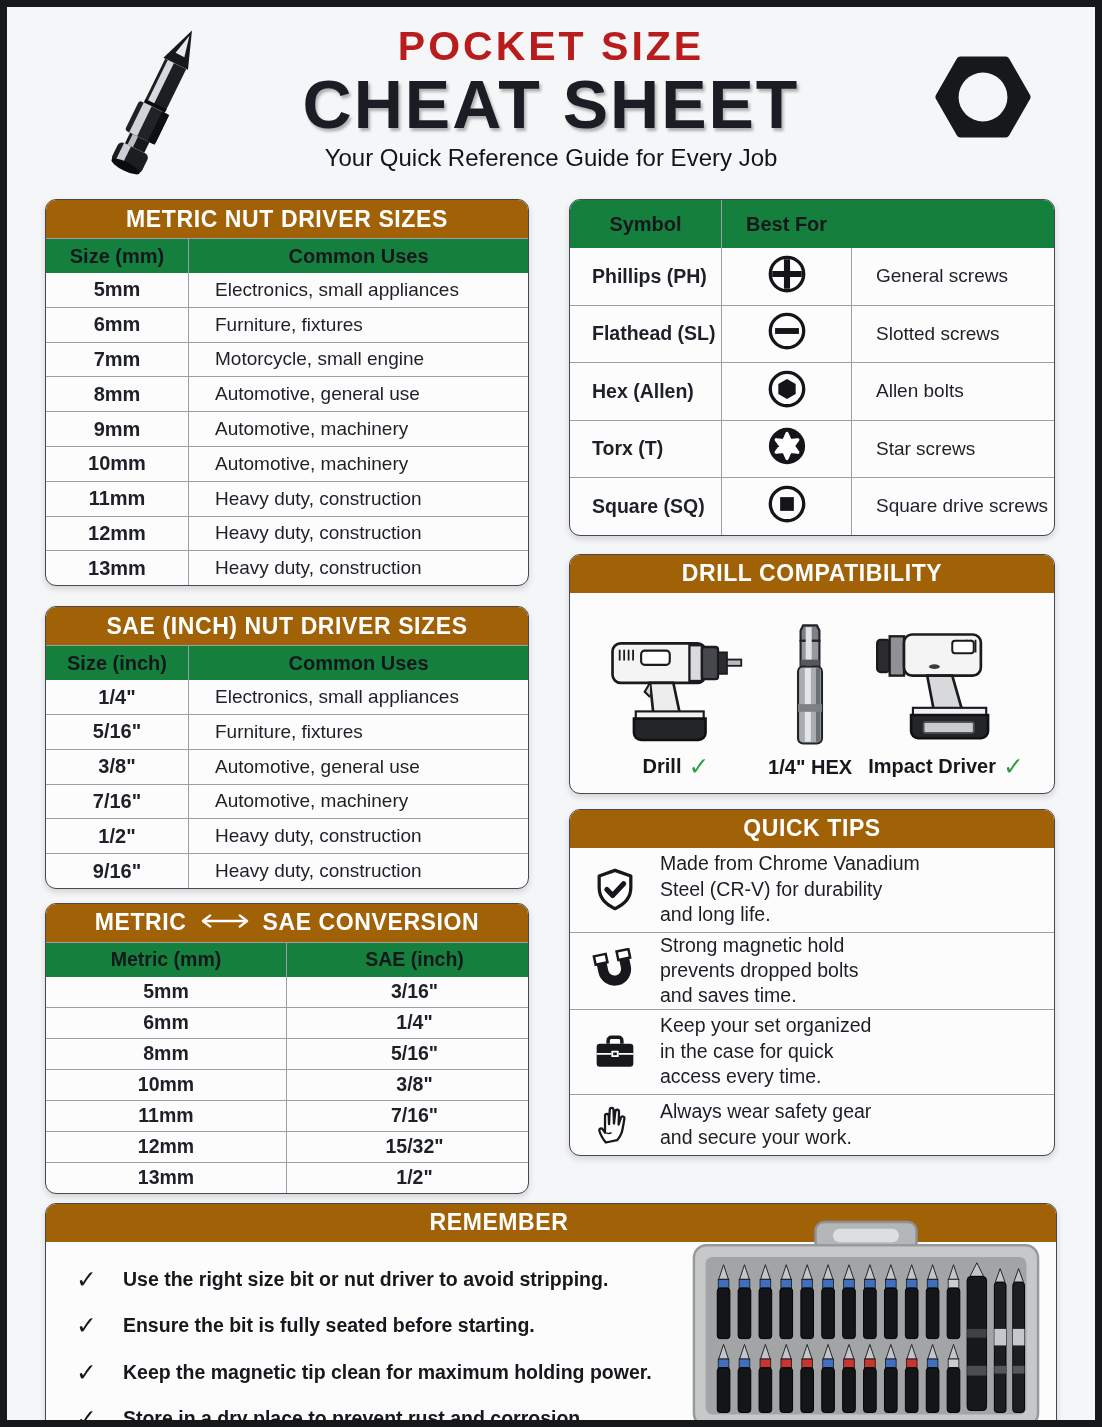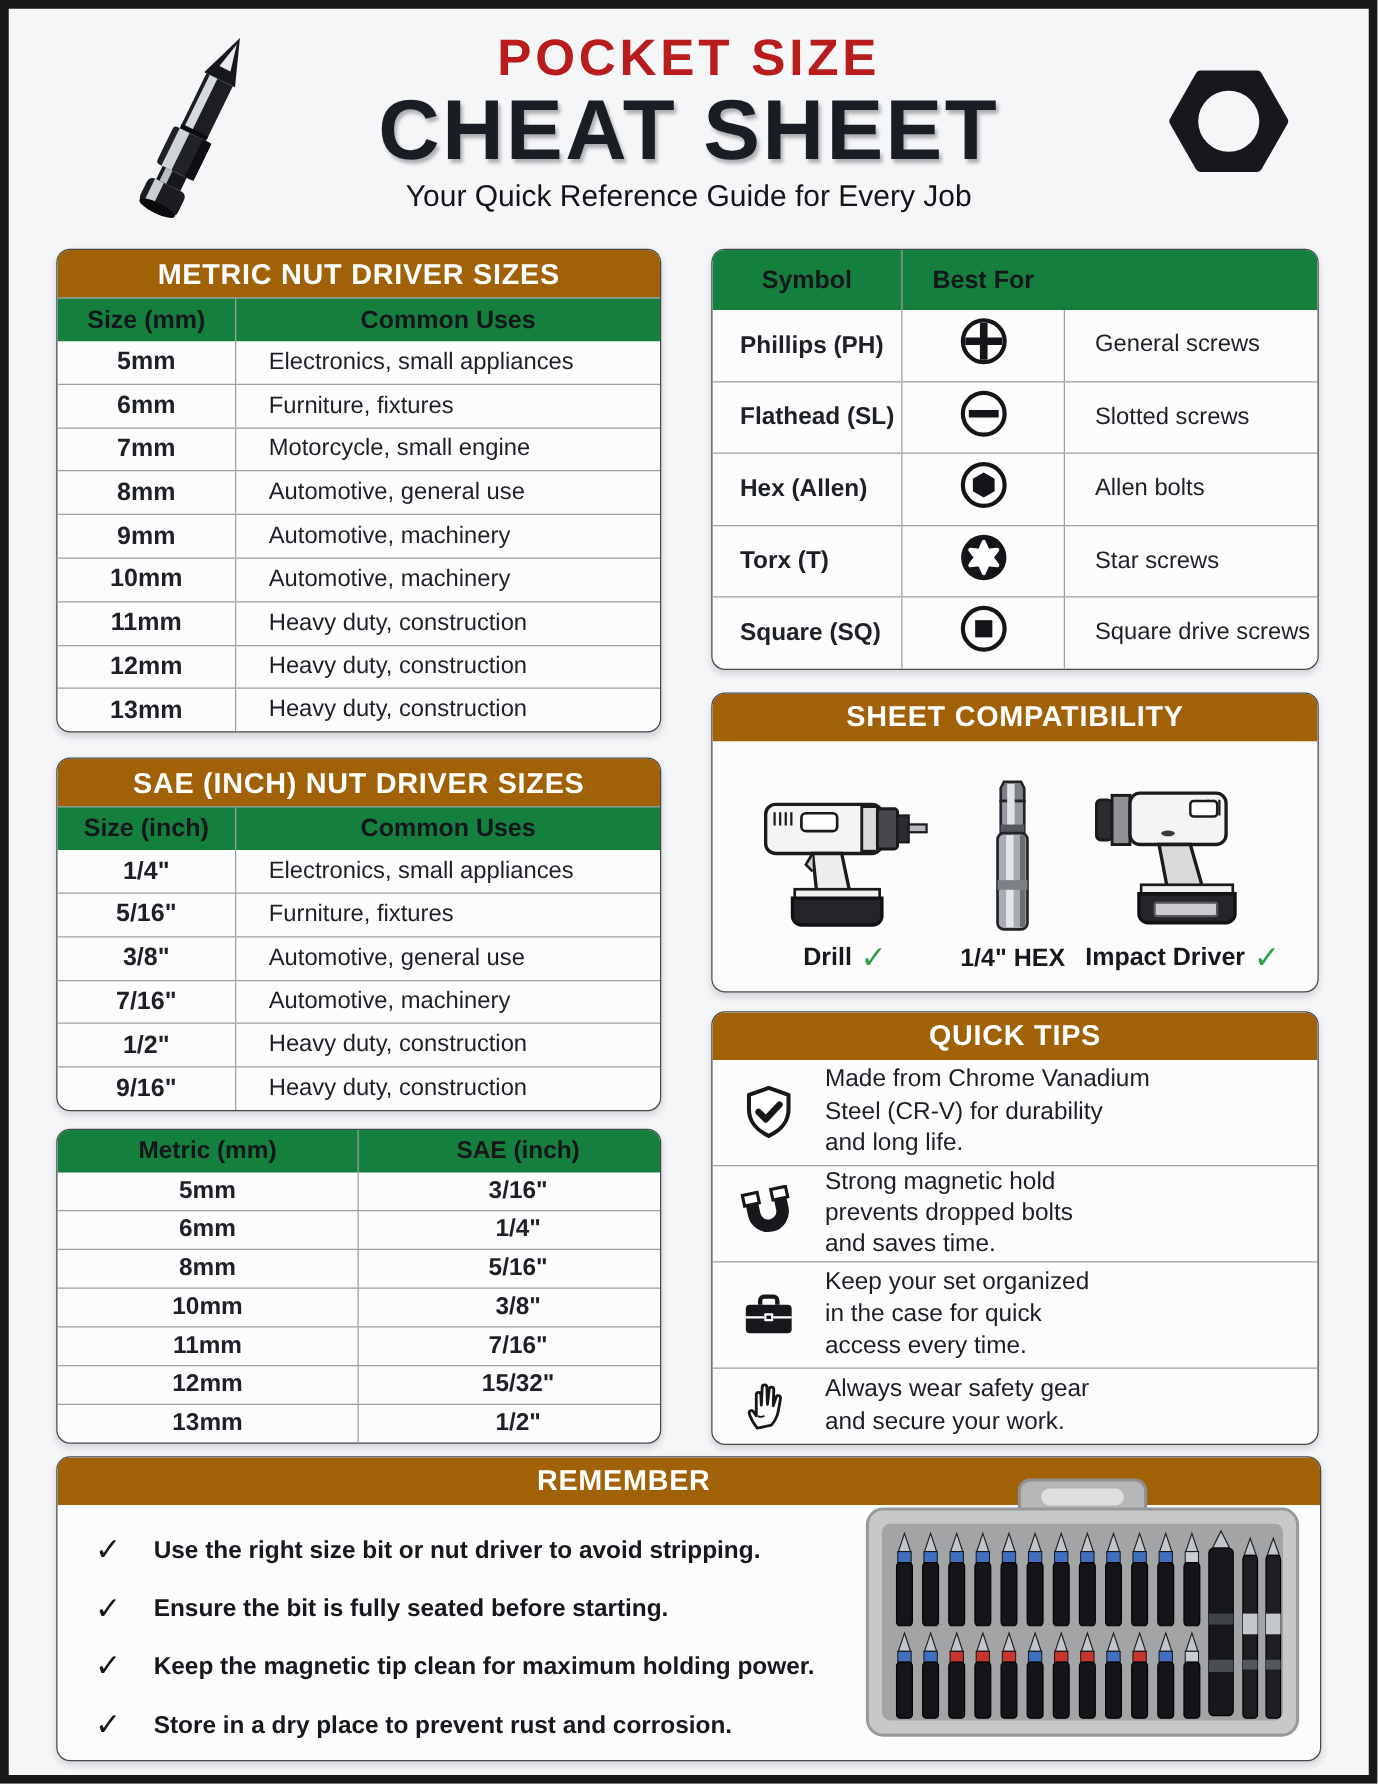--- a/index.html
+++ b/index.html
@@ -187,20 +187,28 @@
               <div class="c c1 left w5">Heavy duty, construction</div>
             </div>
             <div class="trow">
               <div class="c c0">9/16"</div>
               <div class="c c1 left w5">Heavy duty, construction</div>
             </div>
           </div>
       </div>
 
       <div class="box conv">
+        <div class="bar">
+          <span>METRIC</span>
+          <span><svg width="52" height="18" viewBox="0 0 60 18">
+                <path d="M7 9h46" stroke="#fff" stroke-width="2.6"></path>
+                <path d="M13 2.5L4.5 9l8.5 6.5M47 2.5L55.5 9 47 15.5" fill="none" stroke="#fff" stroke-width="2.6" stroke-linecap="round" stroke-linejoin="round"></path>
+              </svg></span>
+          <span>SAE CONVERSION</span>
+        </div>
         <div class="trow thead">
           <div class="c c0">Metric (mm)</div>
           <div class="c c1">SAE (inch)</div>
         </div>
         <div id="conv-body">
             <div class="trow">
               <div class="c c0">5mm</div>
               <div class="c c1">3/16"</div>
             </div>
             <div class="trow">
@@ -288,21 +296,21 @@
                     <rect x="14.8" y="14.8" width="14.4" height="14.4" fill="#141519"></rect>
                   </svg></span>
               </div>
               <div class="c c2 w5">Square drive screws</div>
             </div>
           </div>
       </div>
 
       <div class="box mb15">
         <div class="bar">
-          <span>SHEET COMPATIBILITY</span>
+          <span>DRILL COMPATIBILITY</span>
         </div>
         <div class="drill-content" id="drill-body">
             <div class="d-item">
               <div class="d-icon">
                 <svg width="152" height="138" viewBox="0 0 170 152">
                   <rect x="14" y="34" width="104" height="44" rx="9" fill="#f4f4f5" stroke="#1b1b1e" stroke-width="3"></rect>
                   <path d="M22 41v12M27 41v12M32 41v12M37 41v12" stroke="#1b1b1e" stroke-width="2"></path>
                   <rect x="46" y="42" width="32" height="16" rx="4" fill="#fff" stroke="#1b1b1e" stroke-width="2.4"></rect>
                   <rect x="100" y="36" width="14" height="40" fill="#d9dadc" stroke="#1b1b1e" stroke-width="2.6"></rect>
                   <rect x="114" y="38" width="18" height="36" rx="3" fill="#47484c" stroke="#1b1b1e" stroke-width="2.6"></rect>

